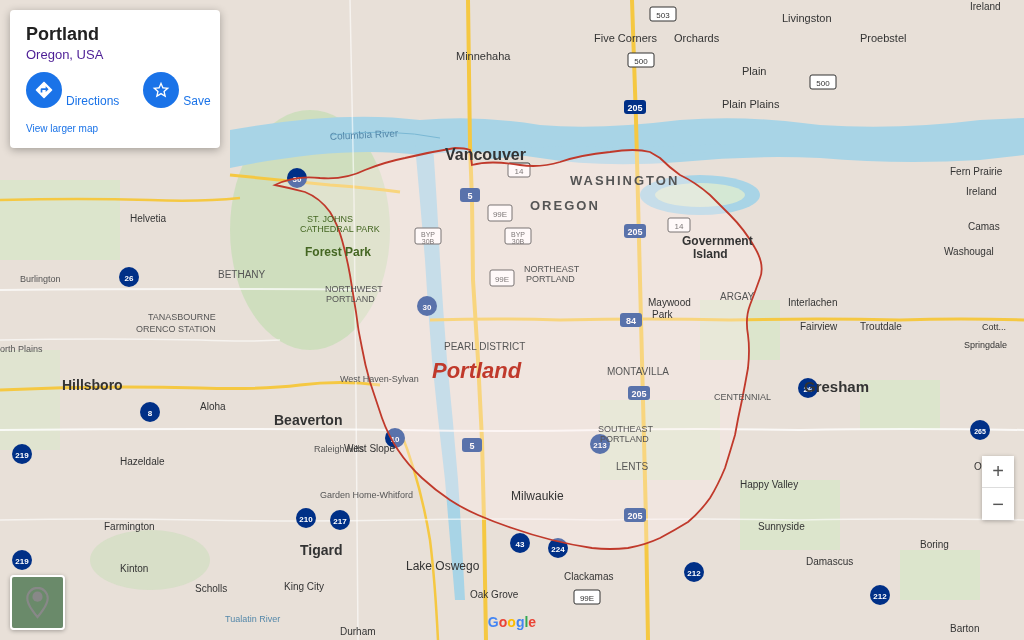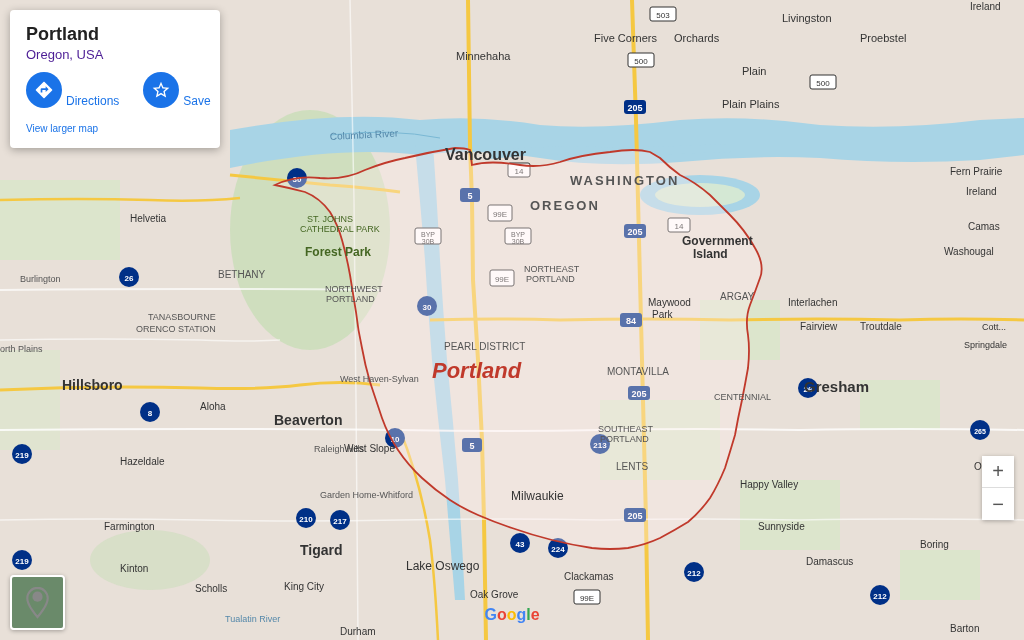--- a/index.html
+++ b/index.html
@@ -142,25 +142,25 @@
       height: 100%;
       background: #6a8a6a;
       display: flex;
       align-items: center;
       justify-content: center;
     }
 
     
     #google-logo {
       position: absolute;
-      bottom: 16px;
+      bottom: 10px;
       left: 50%;
       transform: translateX(-50%);
       z-index: 100;
-      font-size: 16px;
+      font-size: 14px;
       font-weight: bold;
     }
 
     .g-blue { color: #4285F4; }
     .g-red { color: #EA4335; }
     .g-yellow { color: #FBBC05; }
     .g-green { color: #34A853; }
   </style>
 </head>
 <body>

